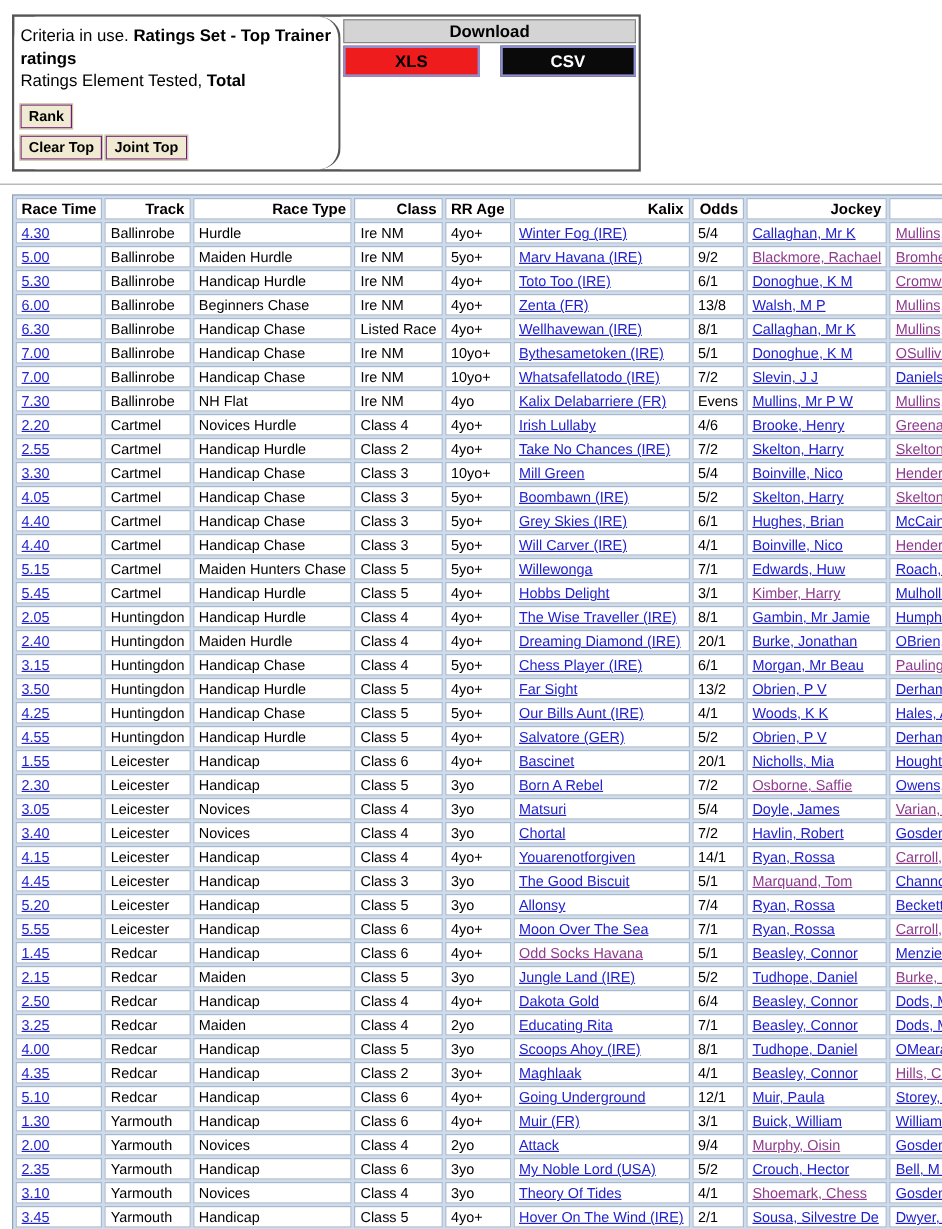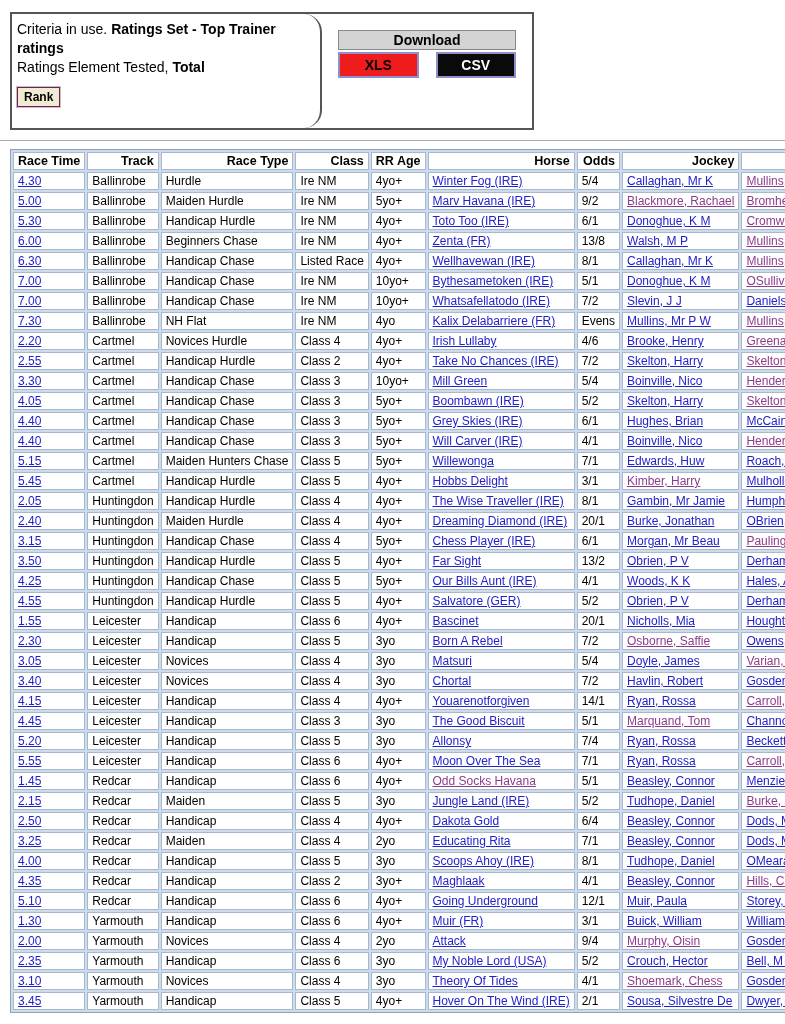--- a/index.html
+++ b/index.html
@@ -23,21 +23,21 @@
   .criteria-cell{flex:1; background:#fff; padding:6px 6px 8px 5px;
     border-right:2px solid #555; min-height:114px;border-radius:18px;}
   .criteria-text{font-size:14px; line-height:19px;}
   .btn{display:inline-block; background:var(--button-face);
     border:1px solid #701a75; outline:1px solid #c9c4a6;
     font-family:"Liberation Sans",sans-serif; font-weight:bold;
     font-size:12px; padding:2px 6px; cursor:pointer;}
   .btn-row{margin-top:10px;}
   .btn-row2{margin-top:6px; display:flex; gap:3px;}
 
-  .download-cell{width:210px; background:#fff; padding:16px;}
+  .download-cell{width:248px; background:#fff; padding:2px;}
   .download-bar{background:var(--download-bar); border:1px solid #888;
     text-align:center; font-weight:bold; font-size:14px; padding:1px 0;}
   .dl-buttons{display:flex; gap:17px; margin-top:2px;}
   .dl-btn{flex:1; text-align:center; font-weight:bold; font-size:14px;
     padding:3px 0; border:2px solid #8f8fd0; cursor:pointer;}
   .dl-xls{background:var(--xls-red); color:#000;}
   .dl-csv{background:var(--csv-black); color:#ffffff;}
 
   hr.sep{border:none; border-top:1px solid #aaa; margin:10px 0 0 0;}
 
@@ -59,20 +59,24 @@
 <div class="page">
 
   <div class="top-block">
     <div class="criteria-cell">
       <div class="criteria-text">
         <span>Criteria in use. </span><b>Ratings Set - Top Trainer ratings</b><br>
         <span>Ratings Element Tested, </span><b>Total</b>
       </div>
       <div class="btn-row">
         <button class="btn">Rank</button>
+      </div>
+      <div class="btn-row2">
+        <button class="btn">Clear Top</button>
+        <button class="btn">Joint Top</button>
       </div>
     </div>
     <div class="download-cell">
       <div class="download-bar">Download</div>
       <div class="dl-buttons">
         <div class="dl-btn dl-xls">XLS</div>
         <div class="dl-btn dl-csv">CSV</div>
       </div>
     </div>
   </div>
@@ -91,21 +95,21 @@
         <col style="width:108px">
         <col style="width:114px">
     </colgroup>
     <thead>
       <tr id="header-row">
           <th>Race Time</th>
           <th>Track</th>
           <th>Race Type</th>
           <th>Class</th>
           <th>RR Age</th>
-          <th>Horse</th>
+          <th>Kalix</th>
           <th>Odds</th>
           <th>Jockey</th>
           <th>Trainer</th>
         </tr>
     </thead>
     <tbody id="table-body">
         <tr>
           <td><a class="cell-link">4.30</a></td>
           <td>Ballinrobe</td>
           <td>Hurdle</td>

